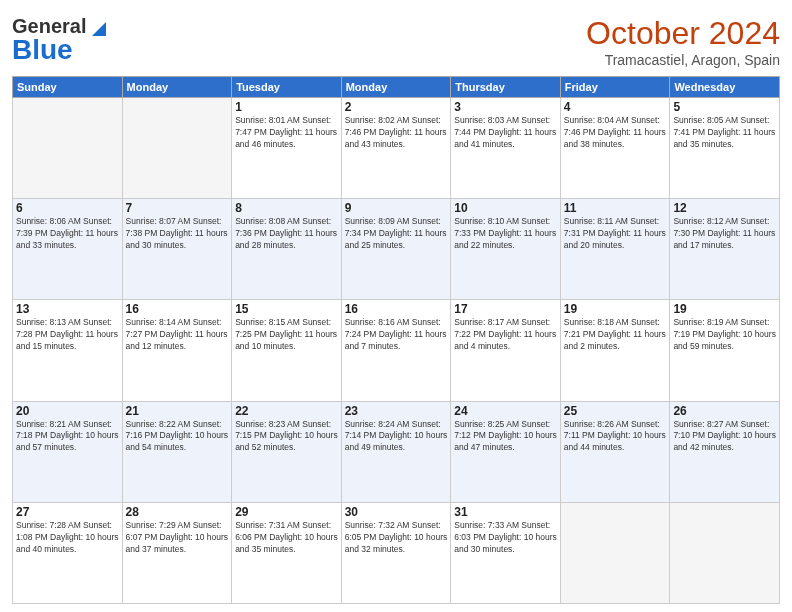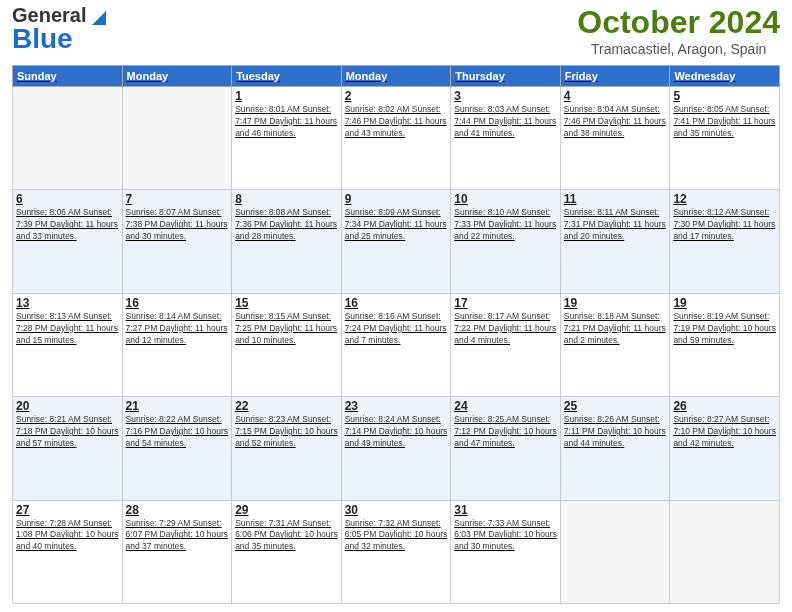--- a/index.html
+++ b/index.html
@@ -9,51 +9,49 @@
       width: 792px;
       height: 612px;
       overflow: hidden;
     }
     .page {
       width: 792px;
       height: 612px;
       background: #fff;
       display: flex;
       flex-direction: column;
-      padding: 4px 12px 8px 12px;
+      padding: 15px 12px 8px 12px;
     }
     .header {
       display: flex;
       justify-content: space-between;
       align-items: flex-start;
       margin-bottom: 8px;
     }
     .logo {
       display: flex;
       flex-direction: column;
       align-items: flex-start;
     }
     .title-block {
       text-align: right;
     }
     .month-title {
       font-size: 32px;
-      color: #4d7c0f;
-      font-weight: bold;
+      color: #c2410c;
+      font-weight: normal;
     }
     .location-title {
       font-size: 14px;
       color: #555;
-      text-align: center;
     }
     .calendar {
       width: 100%;
       border-collapse: collapse;
       flex: 1;
-      text-decoration: underline;
     }
     .calendar th {
       background: #2e6fcc;
       color: #fff;
       font-size: 11px;
       font-weight: bold;
       padding: 4px 4px;
       border: 1px solid #aaa;
       text-align: left;
     }

